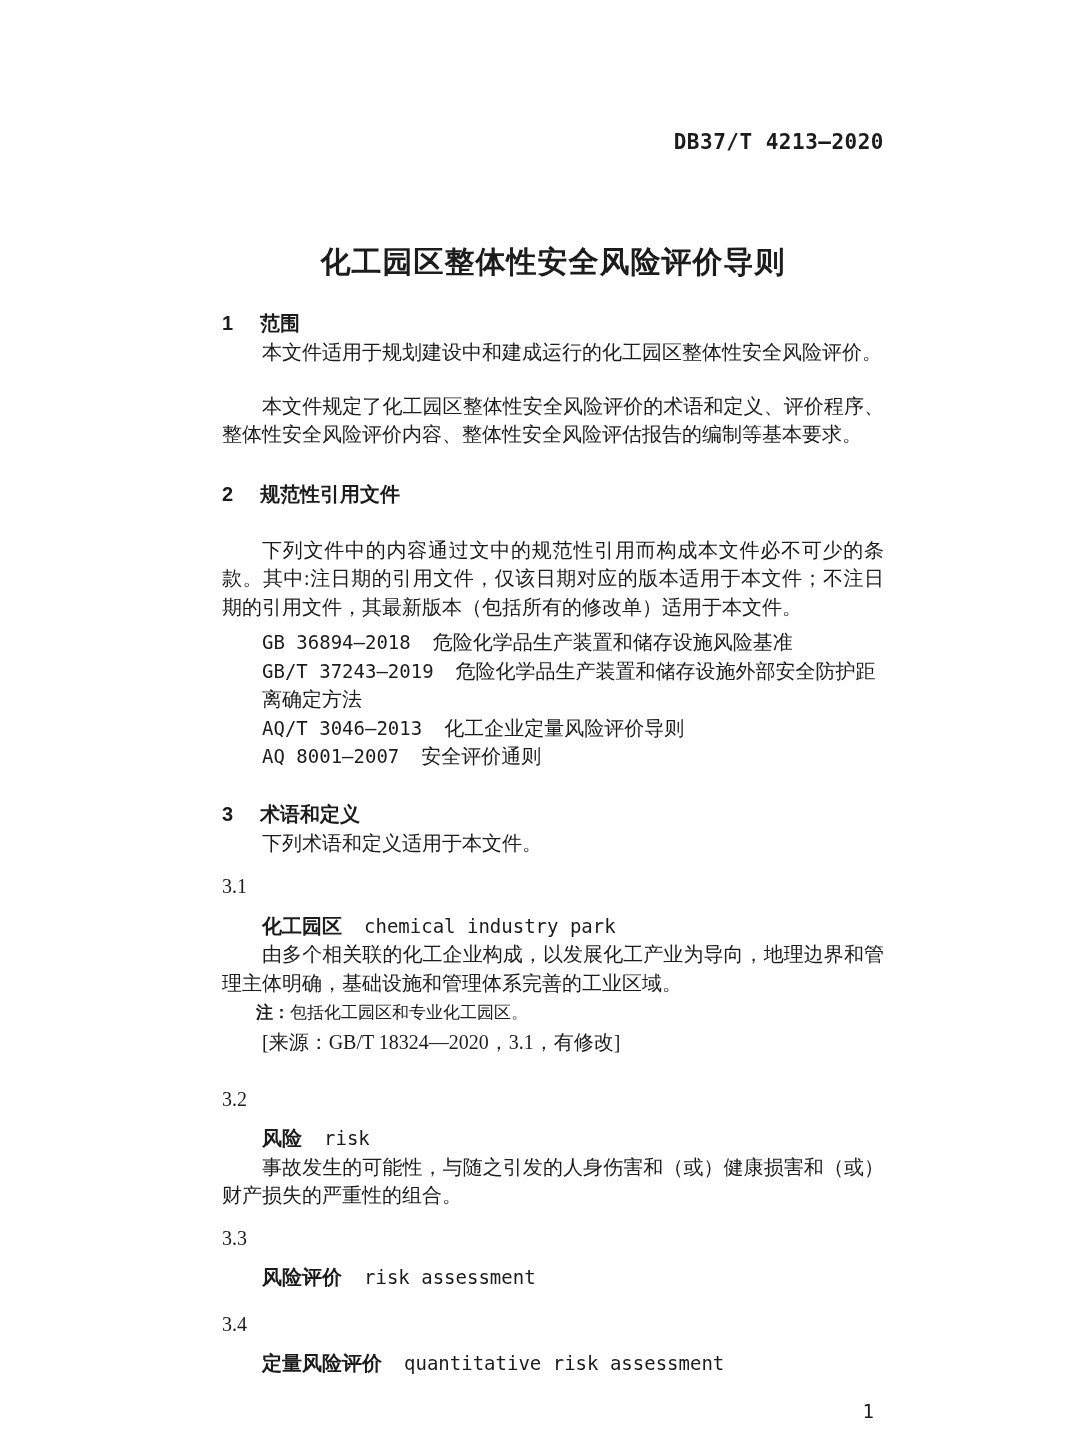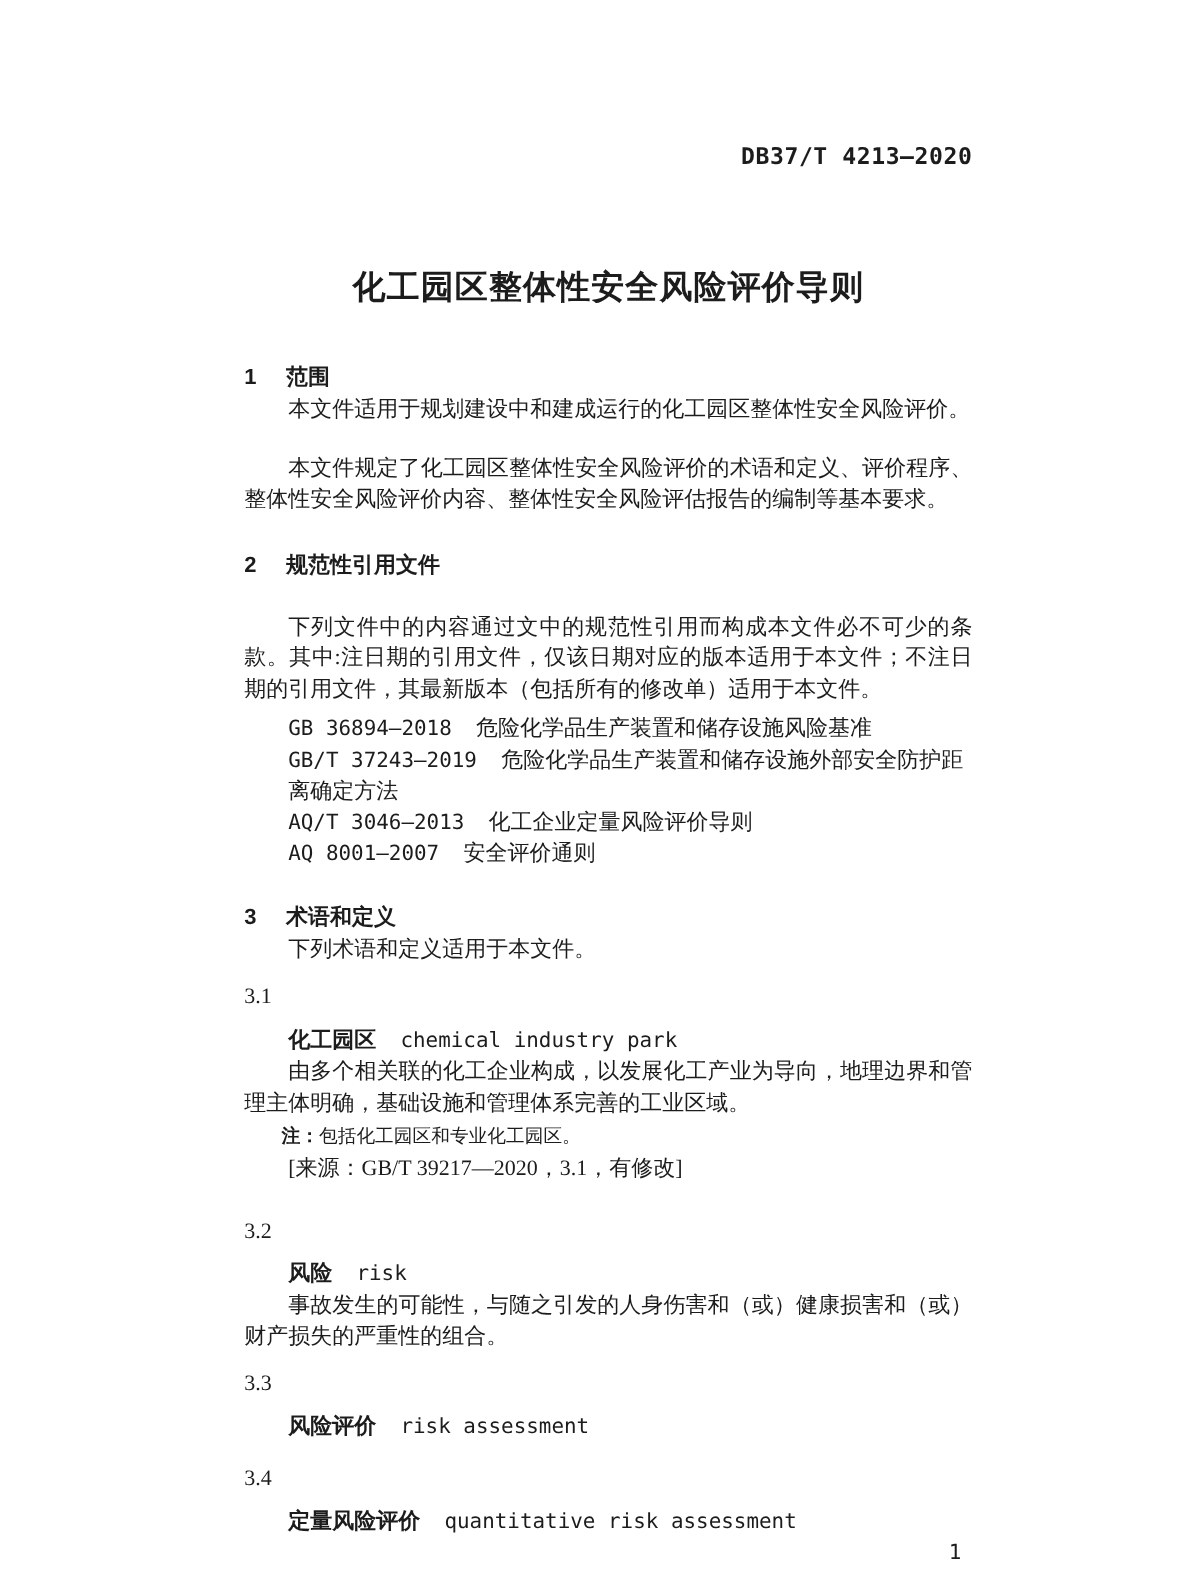--- a/index.html
+++ b/index.html
@@ -35,21 +35,21 @@
     line-height:44px;
     letter-spacing:1px;
   }
   .clause-heading{
     font-family:"Liberation Sans","DejaVu Sans",sans-serif;
     font-weight:700;
     font-size:20px;
     line-height:30px;
   }
   .clause-no{display:inline-block;min-width:38px;}
-  .mt-s1{margin-top:44px;}
+  .mt-s1{margin-top:24px;}
   .mt-s2{margin-top:30px;}
   .mt-s3{margin-top:28px;}
 
   p{margin:0;}
   .body-para{
     text-align:justify;
     text-indent:2em;
   }
   .mt-p1{margin-top:25px;}
   .mt-p2{margin-top:27px;}
@@ -152,21 +152,21 @@
   <p class="body-para mt-p3">下列术语和定义适用于本文件。</p>
 
   <p class="term-id mt-t1">3.1</p>
   <p class="term-line">
     <span class="term-zh">化工园区</span><span class="term-en">chemical industry park</span>
   </p>
   <p class="term-def">由多个相关联的化工企业构成，以发展化工产业为导向，地理边界和管理主体明确，基础设施和管理体系完善的工业区域。</p>
   <p class="term-note">
     <span class="note-label">注：</span><span>包括化工园区和专业化工园区。</span>
   </p>
-  <p class="term-source">[来源：GB/T 39217—2020，3.1，有修改]</p>
+  <p class="term-source">[来源：GB/T 18324—2020，3.1，有修改]</p>
 
   <p class="term-id mt-t2">3.2</p>
   <p class="term-line">
     <span class="term-zh">风险</span><span class="term-en">risk</span>
   </p>
   <p class="term-def">事故发生的可能性，与随之引发的人身伤害和（或）健康损害和（或）财产损失的严重性的组合。</p>
 
   <p class="term-id mt-t3">3.3</p>
   <p class="term-line">
     <span class="term-zh">风险评价</span><span class="term-en">risk assessment</span>

